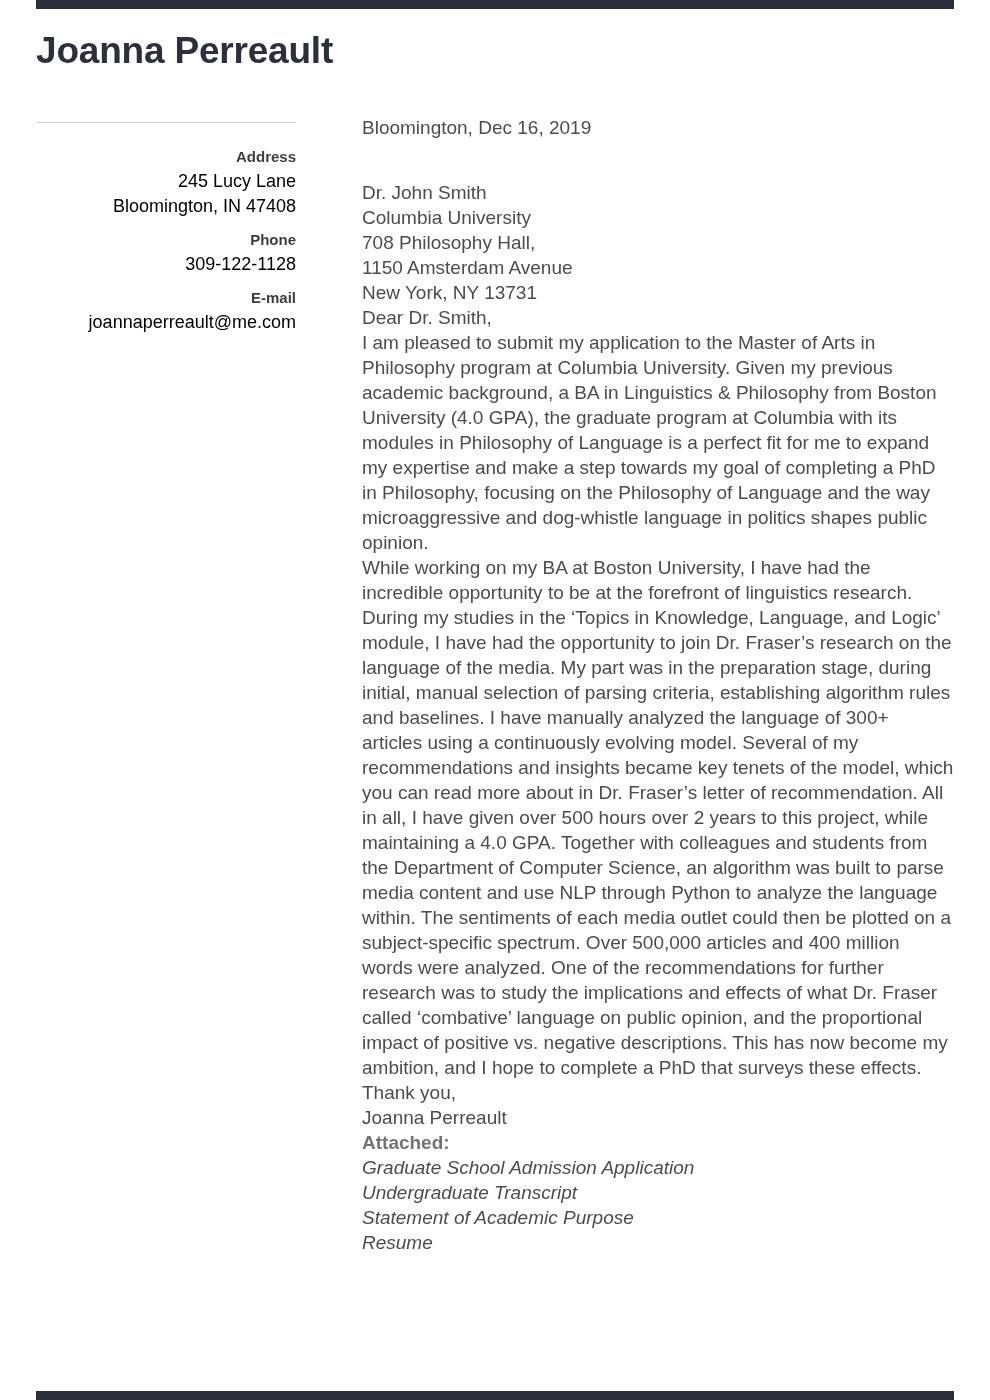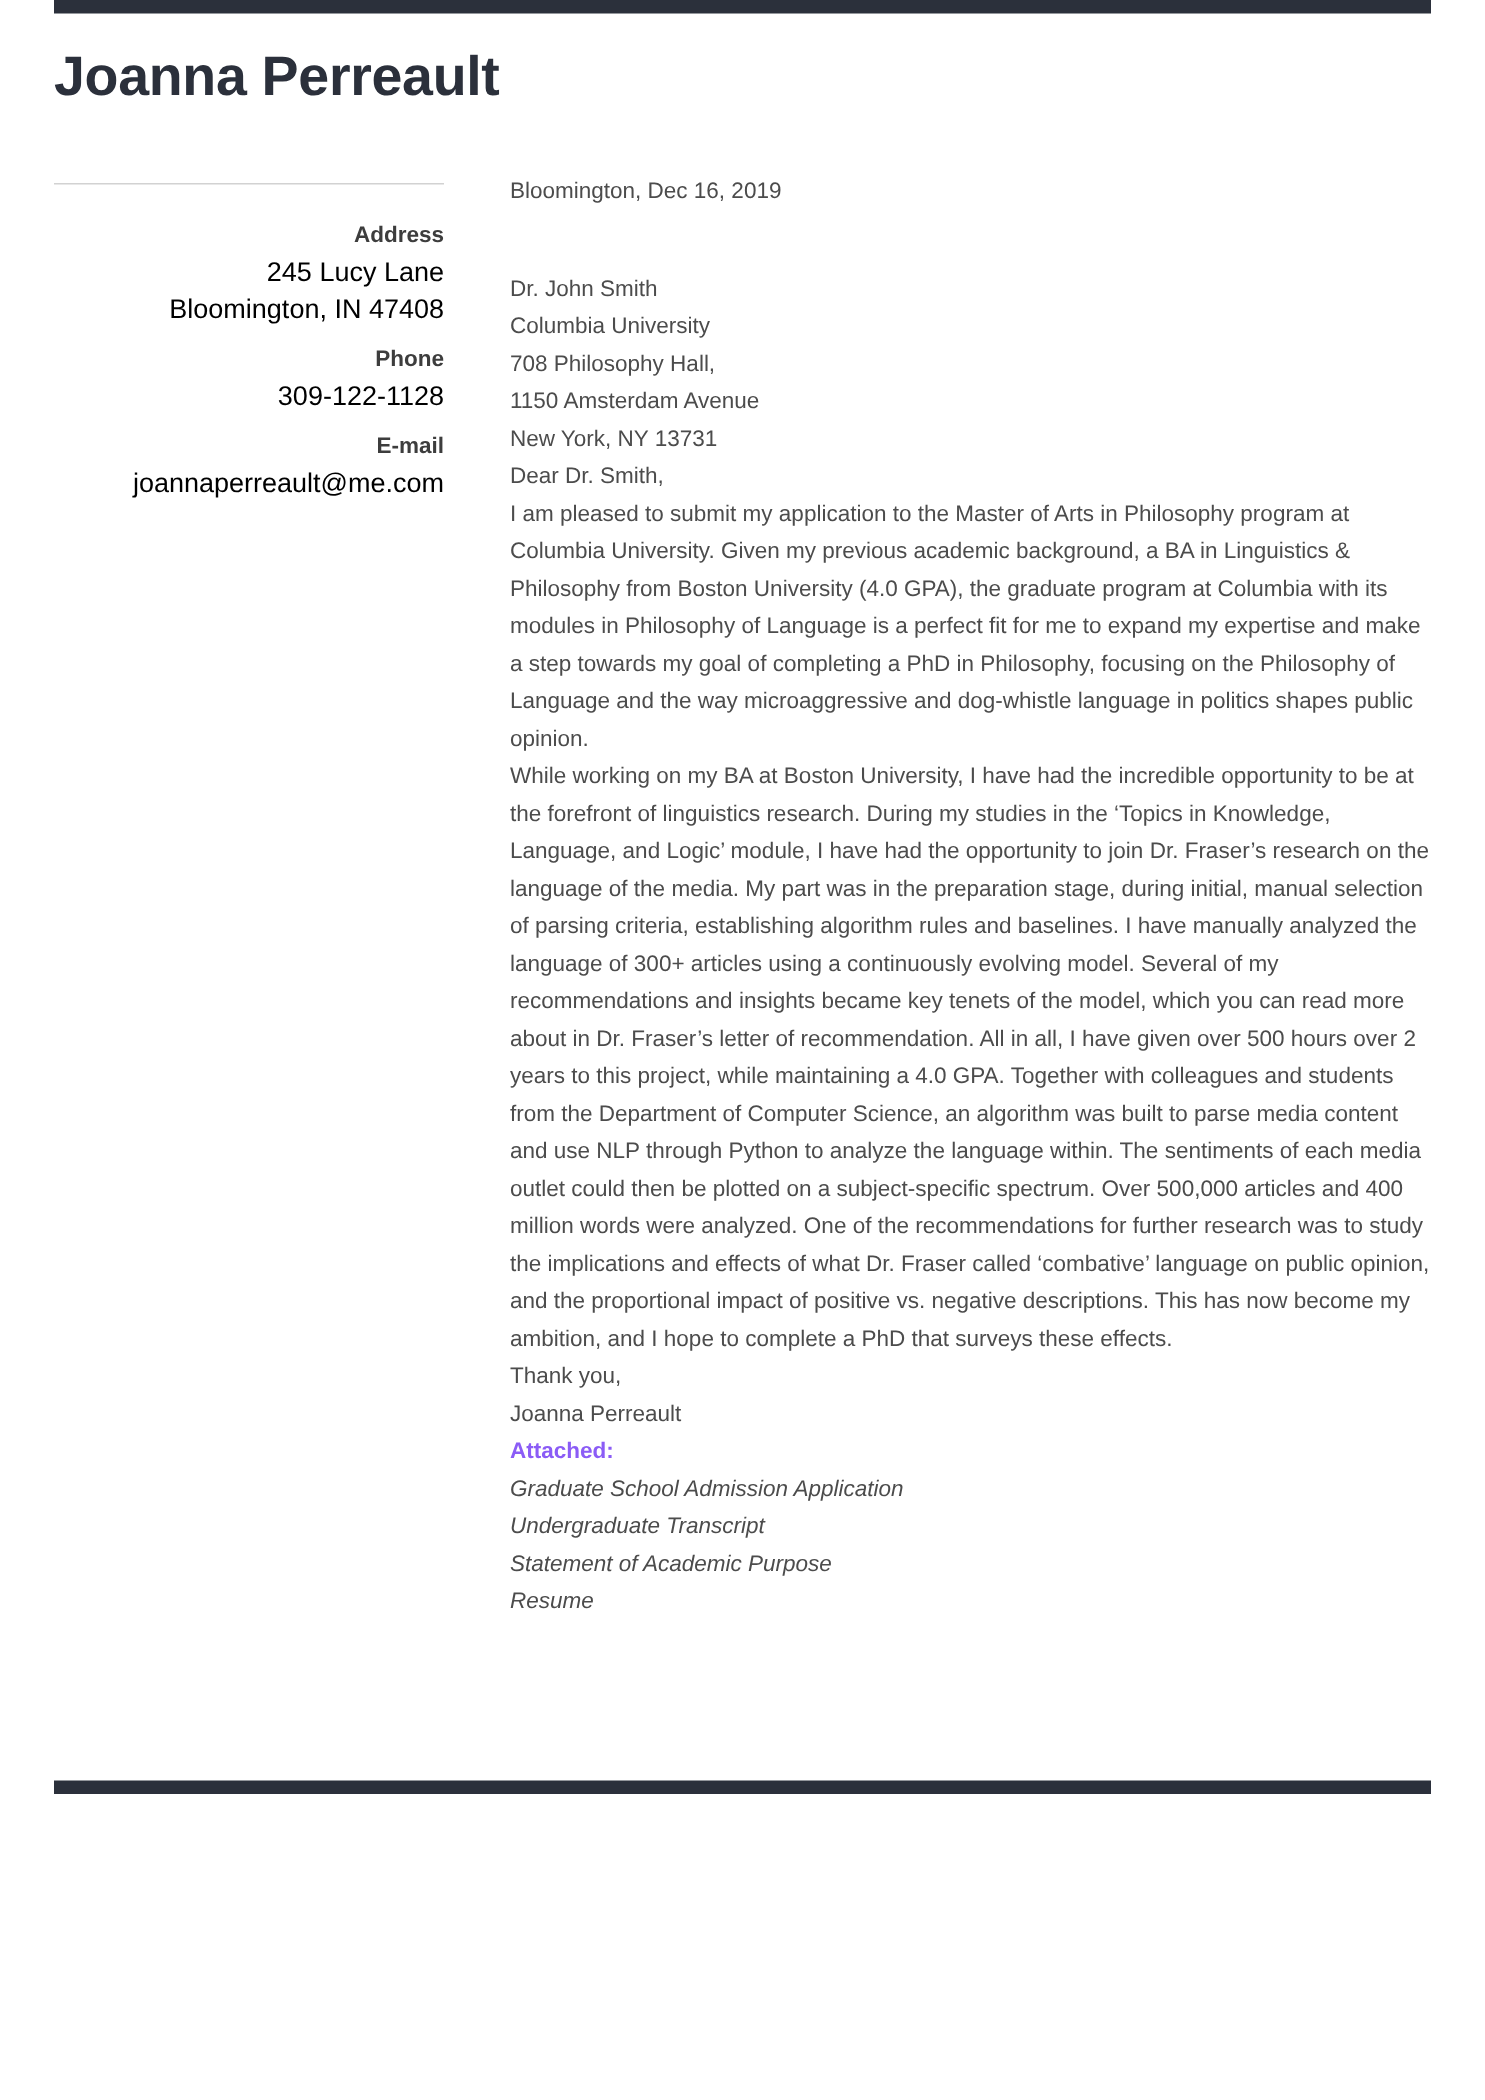--- a/index.html
+++ b/index.html
@@ -4,21 +4,21 @@
 <style>
   * { margin: 0; padding: 0; box-sizing: border-box; }
   html, body { background: #ffffff; }
   body {
     font-family: "Liberation Sans", "DejaVu Sans", sans-serif;
     -webkit-font-smoothing: antialiased;
   }
   .page {
     position: relative;
     width: 990px;
-    height: 1196px;
+    height: 1400px;
     background: #ffffff;
     overflow: hidden;
   }
   .accent-bar {
     position: absolute;
     left: 36px;
     right: 36px;
     height: 9px;
     background: #2b303b;
   }
@@ -69,36 +69,36 @@
   }
   .info-line {
     font-size: 18px;
     line-height: 25px;
     color: #000000;
   }
 
   
   .letter {
     flex: 1 1 auto;
-    margin-left: 44px;
-    font-size: 15px;
+    margin-left: 66px;
+    font-size: 19px;
     line-height: 25px;
     color: #4c4c4c;
   }
   .letter p { margin: 0; }
   .date-line { margin: 0; }
   .recipient { margin-top: 40px; }
   .salutation { margin-top: 40px; }
   .para { margin-top: 25px; }
   .closing { margin-top: 25px; }
   .signature { margin-top: 25px; }
   .attached-label {
     margin-top: 25px;
     font-weight: 700;
-    color: #8b5cf6;
+    color: #737373;
   }
   .attachment-line { margin: 0; font-style: italic; }
 </style>
 </head>
 <body>
 
 <div class="page">
 
   <div class="accent-bar top"></div>
 

